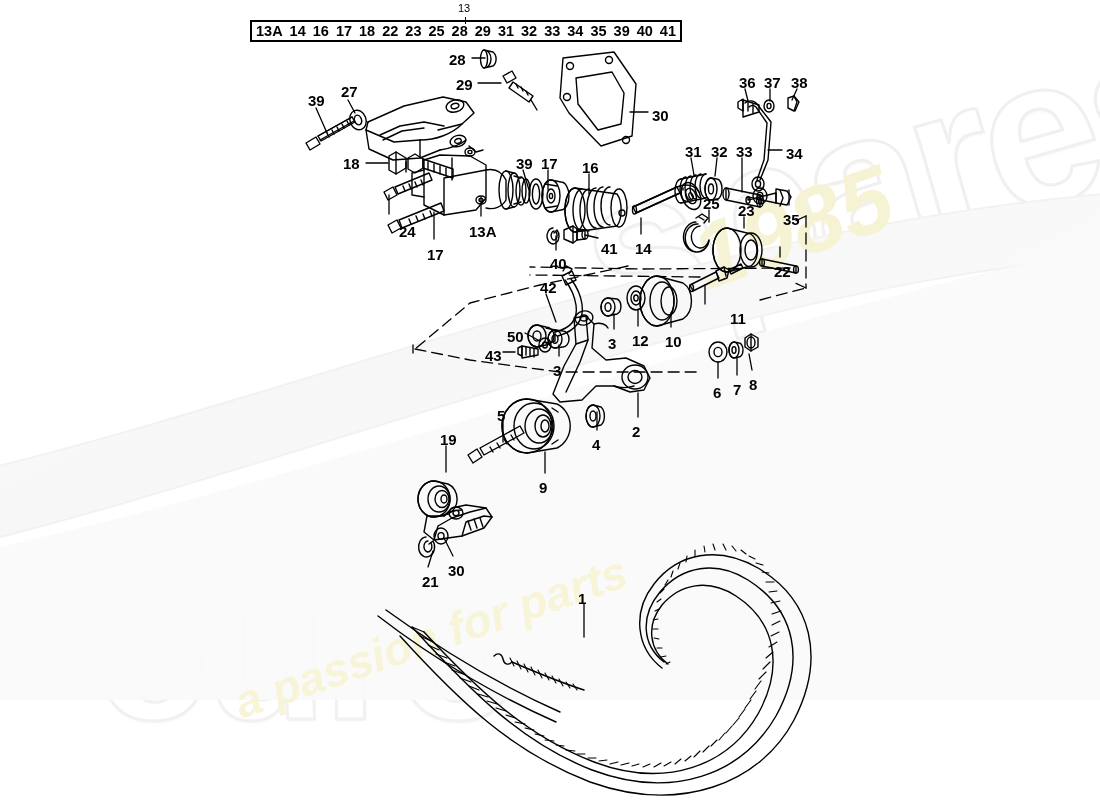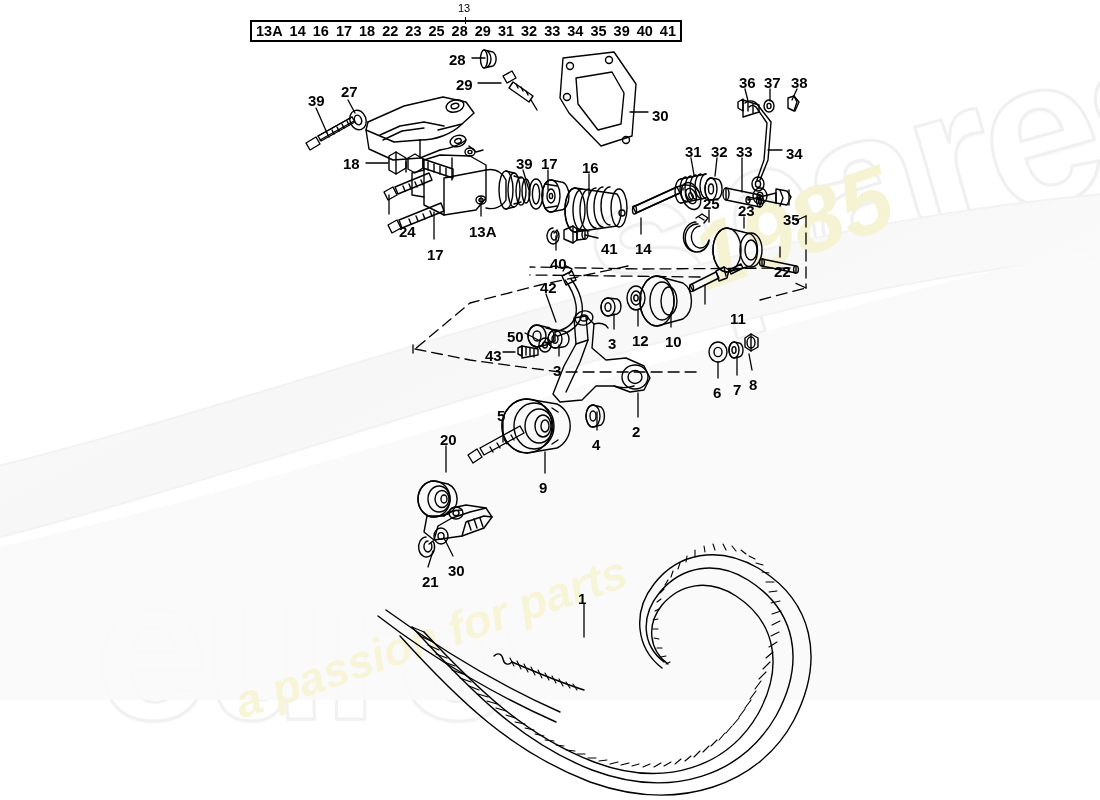--- a/index.html
+++ b/index.html
@@ -614,18 +614,18 @@
   <div class="num" style="left:632px;top:333px">12</div>
   <div class="num" style="left:665px;top:334px">10</div>
   <div class="num" style="left:730px;top:311px">11</div>
   <div class="num" style="left:713px;top:385px">6</div>
   <div class="num" style="left:733px;top:382px">7</div>
   <div class="num" style="left:749px;top:377px">8</div>
   <div class="num" style="left:632px;top:424px">2</div>
   <div class="num" style="left:592px;top:437px">4</div>
   <div class="num" style="left:539px;top:480px">9</div>
   <div class="num" style="left:497px;top:408px">5</div>
-  <div class="num" style="left:440px;top:432px">20</div>
+  <div class="num" style="left:440px;top:432px">19</div>
   <div class="num" style="left:448px;top:563px">30</div>
   <div class="num" style="left:422px;top:574px">21</div>
   <div class="num" style="left:578px;top:591px">1</div>
 
 </div>
 
 </body></html>

